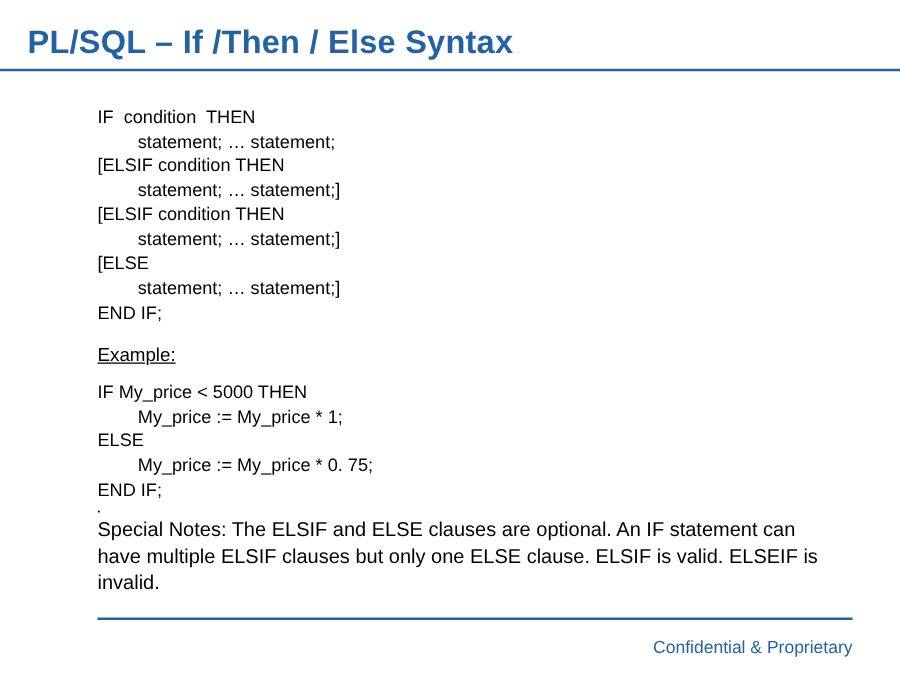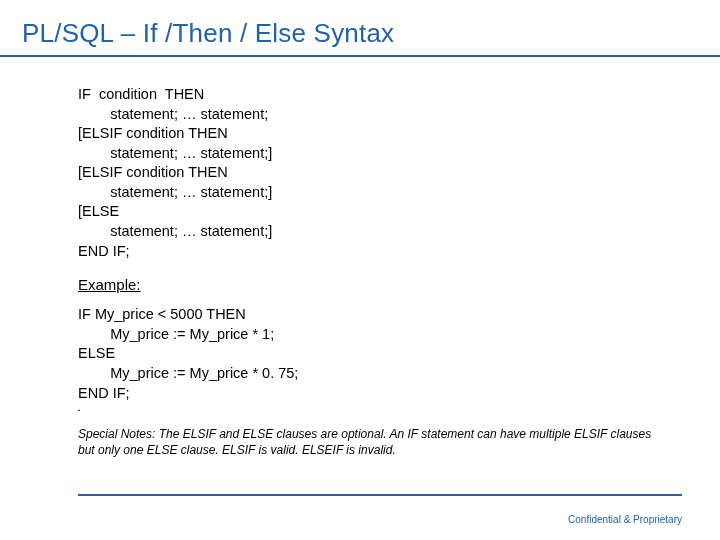--- a/index.html
+++ b/index.html
@@ -7,21 +7,21 @@
     width: 720px;
     height: 540px;
     font-family: Arial, Helvetica, sans-serif;
     background: #fff;
     position: relative;
     overflow: hidden;
   }
   .title {
     color: #2362a5;
     font-size: 26px;
-    font-weight: 400;
+    font-weight: 700;
     padding: 18px 0 6px 22px;
     letter-spacing: 0.2px;
   }
   .title-underline {
     height: 2px;
     background: #2362a5;
     margin: 0 0 0 0;
     width: 100%;
   }
   .content {
@@ -34,45 +34,44 @@
     white-space: pre;
     font-family: Arial, Helvetica, sans-serif;
   }
   .example-heading {
     font-weight: normal;
     text-decoration: underline;
     margin: 14px 0 10px 0;
     font-size: 15px;
   }
   .notes {
-    font-style: italic;
-    font-size: 12px;
+    font-size: 16px;
     line-height: 1.3;
-    margin-top: 14px;
+    margin-top: 2px;
     padding-right: 60px;
   }
   .notes-dot {
     font-size: 6px;
     line-height: 1;
     margin-top: 4px;
   }
   .footer-line {
     position: absolute;
     bottom: 44px;
     left: 78px;
     right: 38px;
     height: 2px;
     background: #2362a5;
   }
   .footer-text {
     position: absolute;
     bottom: 14px;
     right: 38px;
     text-align: center;
-    font-size: 10px;
+    font-size: 14px;
     color: #2362a5;
     line-height: 1.3;
   }
 </style>
 </head>
 <body>
 
 <div class="title">PL/SQL – If /Then / Else Syntax</div>
 <div class="title-underline"></div>
 

